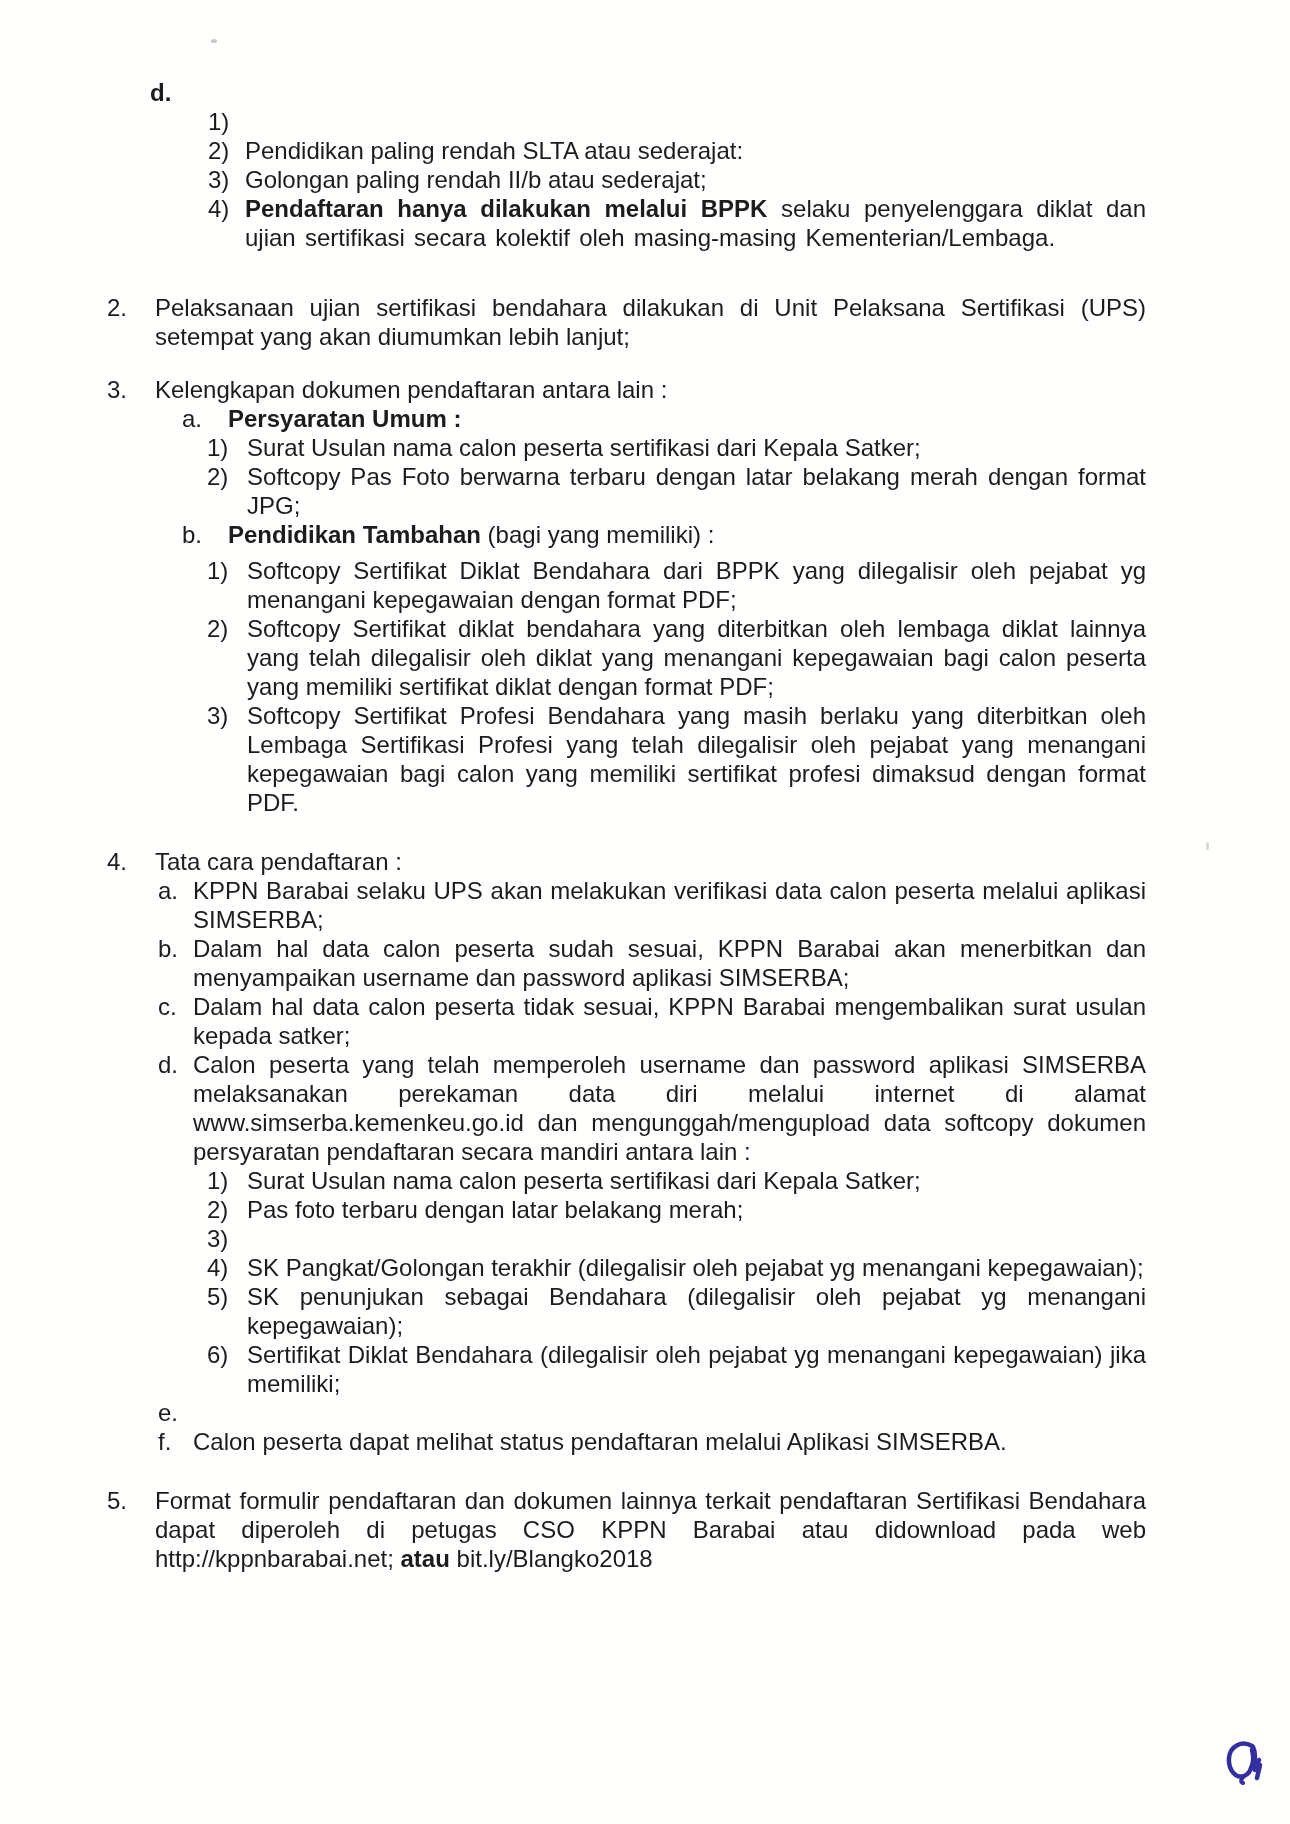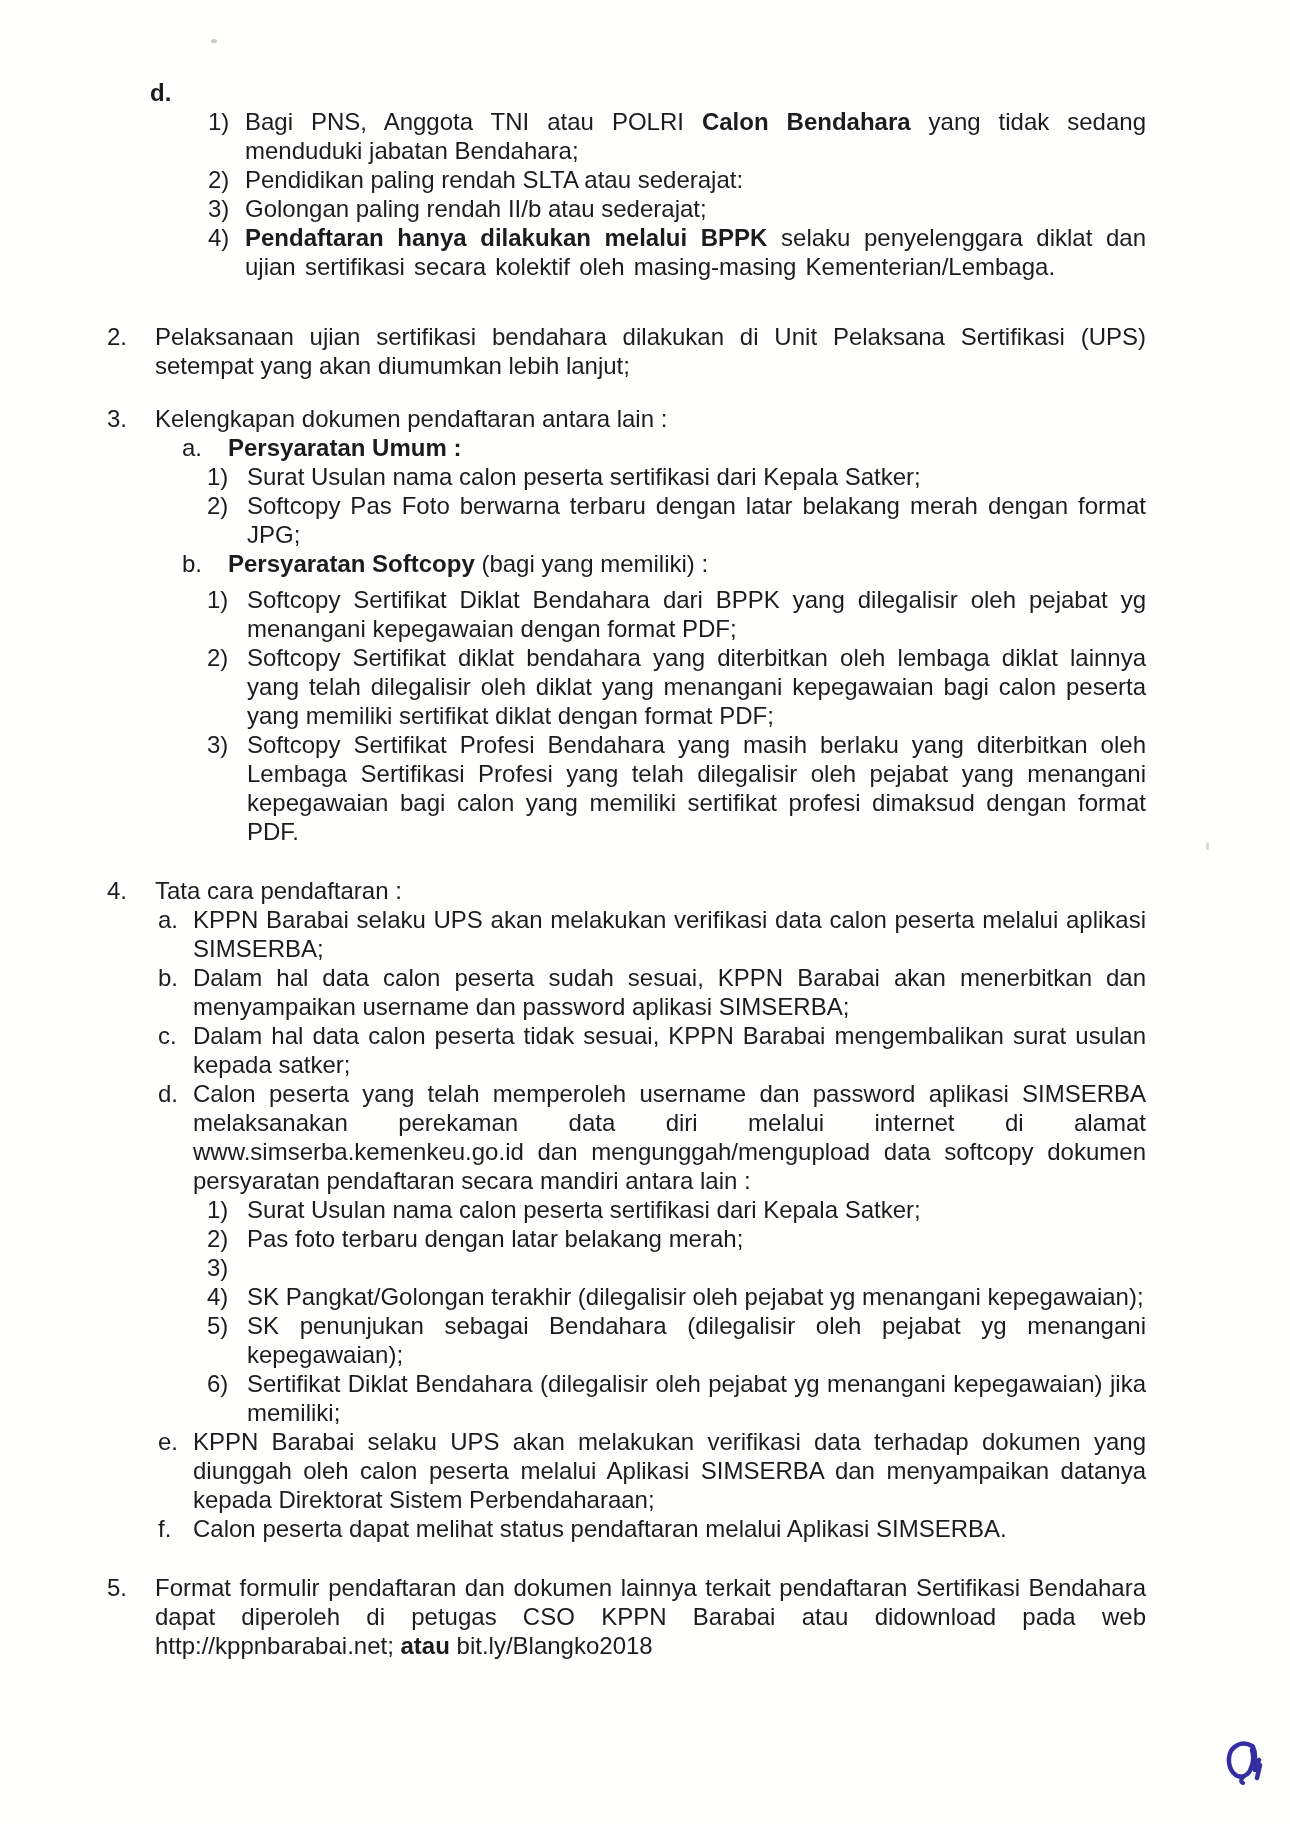--- a/index.html
+++ b/index.html
@@ -67,21 +67,20 @@
 <div class="page" style="background: rgb(255, 255, 254); color: rgb(28, 28, 30); width: 1290px; height: 1824px;">
   <div class="speck speck-1"></div>
   <div class="speck speck-2"></div>
 
   <div class="doc">
       <div class="row ind-dl">
         <div class="marker bold">d.</div>
       </div>
       <div class="row ind-dn">
         <div class="marker">1)</div>
-        <div class="text"><span>Bagi PNS, Anggota TNI atau POLRI </span><span class="bold">Calon Bendahara</span><span> yang tidak sedang menduduki jabatan Bendahara;</span></div>
       </div>
       <div class="row ind-dn">
         <div class="marker">2)</div>
         <div class="text"><span>Pendidikan paling rendah SLTA atau sederajat:</span></div>
       </div>
       <div class="row ind-dn">
         <div class="marker">3)</div>
         <div class="text"><span>Golongan paling rendah II/b atau sederajat;</span></div>
       </div>
       <div class="row ind-dn tweak-wide">
@@ -103,21 +102,21 @@
       <div class="row ind-ln">
         <div class="marker">1)</div>
         <div class="text"><span>Surat Usulan nama calon peserta sertifikasi dari Kepala Satker;</span></div>
       </div>
       <div class="row ind-ln">
         <div class="marker">2)</div>
         <div class="text"><span class="italic">Softcopy</span><span> Pas Foto berwarna terbaru dengan latar belakang merah dengan format JPG;</span></div>
       </div>
       <div class="row ind-ll3">
         <div class="marker">b.</div>
-        <div class="text"><span class="bold">Persyaratan Softcopy</span><span> (bagi yang memiliki) :</span></div>
+        <div class="text"><span class="bold">Pendidikan Tambahan</span><span> (bagi yang memiliki) :</span></div>
       </div>
       <div class="row ind-ln gap-sm">
         <div class="marker">1)</div>
         <div class="text"><span class="italic">Softcopy</span><span> Sertifikat Diklat Bendahara dari BPPK yang dilegalisir oleh pejabat yg menangani kepegawaian dengan format PDF;</span></div>
       </div>
       <div class="row ind-ln">
         <div class="marker">2)</div>
         <div class="text"><span class="italic">Softcopy</span><span> Sertifikat diklat bendahara yang diterbitkan oleh lembaga diklat lainnya yang telah dilegalisir oleh diklat yang menangani kepegawaian bagi calon peserta yang memiliki sertifikat diklat dengan format PDF;</span></div>
       </div>
       <div class="row ind-ln">
@@ -162,21 +161,20 @@
       <div class="row ind-ln">
         <div class="marker">5)</div>
         <div class="text"><span>SK penunjukan sebagai Bendahara (dilegalisir oleh pejabat yg menangani kepegawaian);</span></div>
       </div>
       <div class="row ind-ln">
         <div class="marker">6)</div>
         <div class="text"><span>Sertifikat Diklat Bendahara (dilegalisir oleh pejabat yg menangani kepegawaian) jika memiliki;</span></div>
       </div>
       <div class="row ind-ll4">
         <div class="marker">e.</div>
-        <div class="text"><span>KPPN Barabai selaku UPS akan melakukan verifikasi data terhadap dokumen yang diunggah oleh calon peserta melalui Aplikasi SIMSERBA dan menyampaikan datanya kepada Direktorat Sistem Perbendaharaan;</span></div>
       </div>
       <div class="row ind-ll4">
         <div class="marker">f.</div>
         <div class="text"><span>Calon peserta dapat melihat status pendaftaran melalui Aplikasi SIMSERBA.</span></div>
       </div>
       <div class="row ind-l1 gap-md">
         <div class="marker">5.</div>
         <div class="text"><span>Format formulir pendaftaran dan dokumen lainnya terkait pendaftaran Sertifikasi Bendahara dapat diperoleh di petugas CSO KPPN Barabai atau didownload pada web </span><span class="underline">http://kppnbarabai.net</span><span>; </span><span class="bold">atau</span><span> </span><span class="underline">bit.ly/Blangko2018</span></div>
       </div>
     </div>

